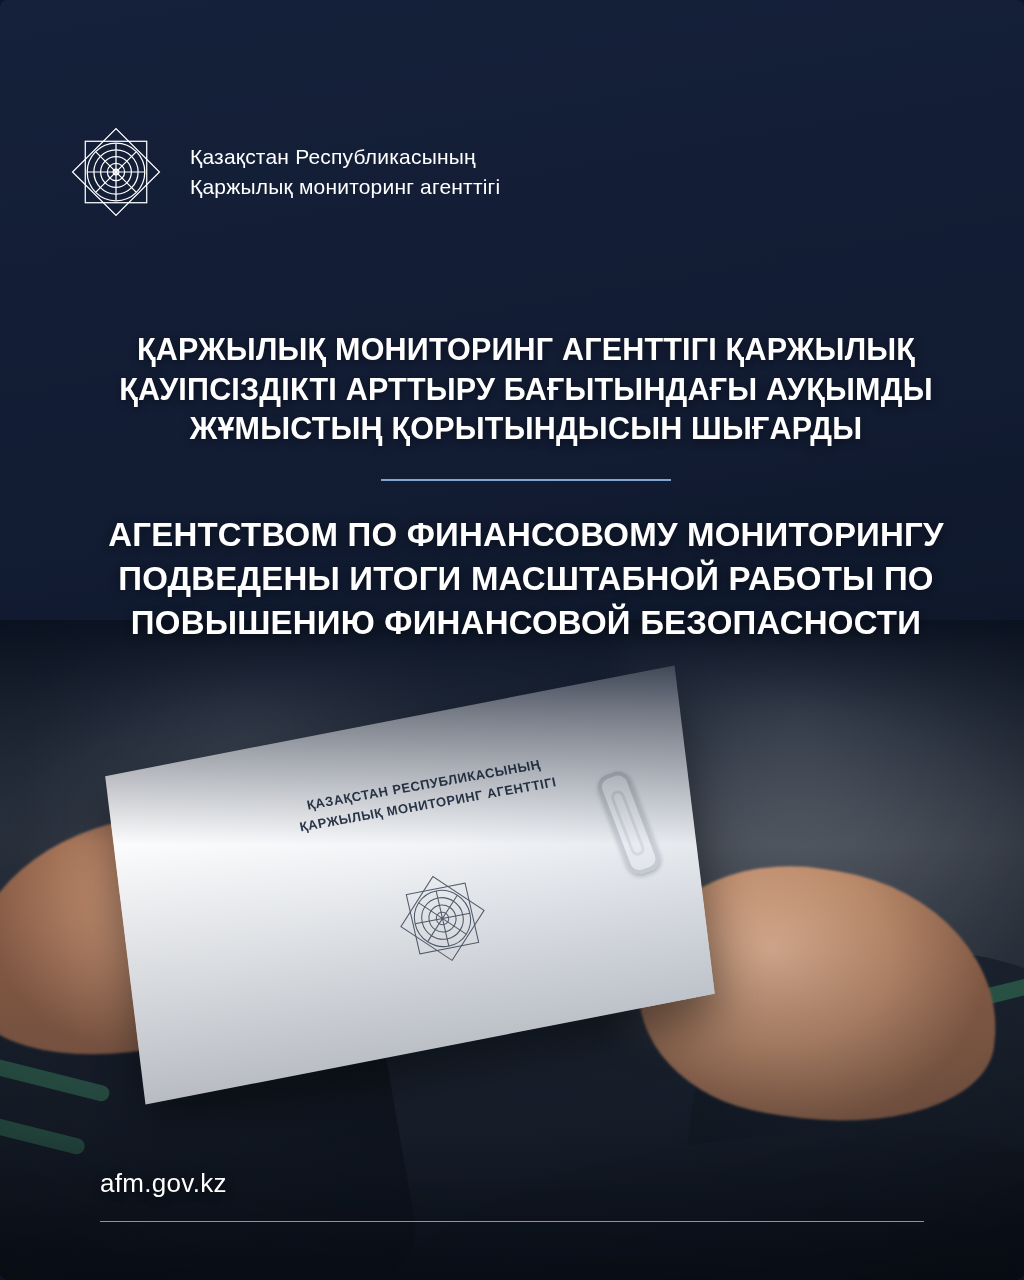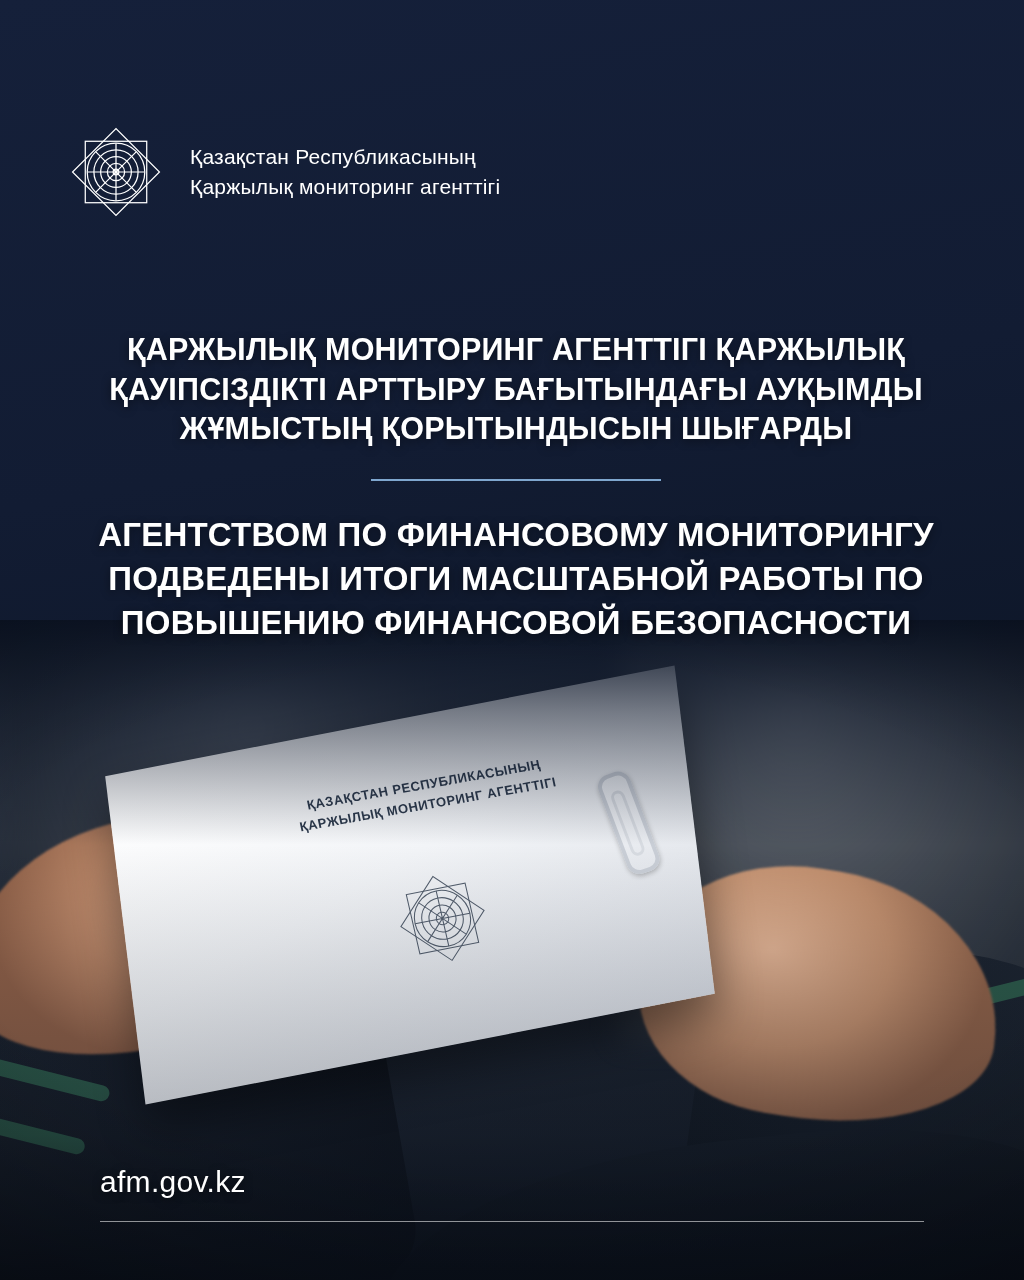--- a/index.html
+++ b/index.html
@@ -13,20 +13,21 @@
     overflow: hidden;
     font-family: "Liberation Sans", sans-serif;
   }
 
   .poster {
     position: relative;
     width: 1024px;
     height: 1280px;
     background: linear-gradient(170deg, #15203a 0%, #121c33 35%, #0e1729 60%, #0c1525 100%);
     overflow: hidden;
+    border-radius: 7px;
   }
 
   
   .photo {
     position: absolute;
     left: 0;
     top: 620px;
     width: 1024px;
     height: 660px;
     overflow: hidden;
@@ -201,21 +202,21 @@
     font-size: 21px;
     line-height: 1.42;
     font-weight: 400;
     letter-spacing: .2px;
     white-space: pre-line;
   }
 
   
   .headlines {
     position: absolute;
-    left: 66px; top: 330px;
+    left: 76px; top: 330px;
     width: 900px;
     text-align: center;
     z-index: 5;
   }
   .headline-kk {
     color: #ffffff;
     font-size: 30.5px;
     font-weight: 700;
     line-height: 1.30;
     letter-spacing: .2px;
@@ -241,21 +242,21 @@
 
   
   .footer {
     position: absolute;
     left: 100px; bottom: 58px;
     width: 824px;
     z-index: 6;
   }
   .site {
     color: #ffffff;
-    font-size: 30px;
+    font-size: 26px;
     font-weight: 400;
     letter-spacing: .3px;
     text-shadow: 0 2px 8px rgba(0,0,0,.5);
   }
   .footer-rule {
     margin-top: 22px;
     height: 1px;
     width: 100%;
     background: rgba(255,255,255,.55);
   }

